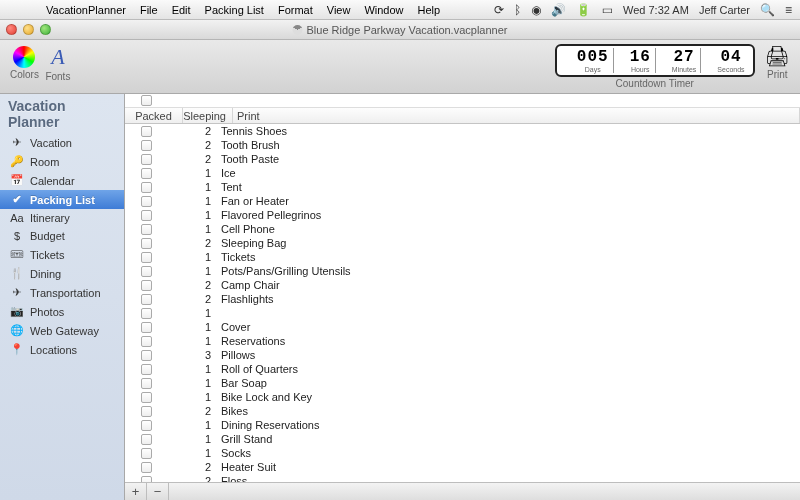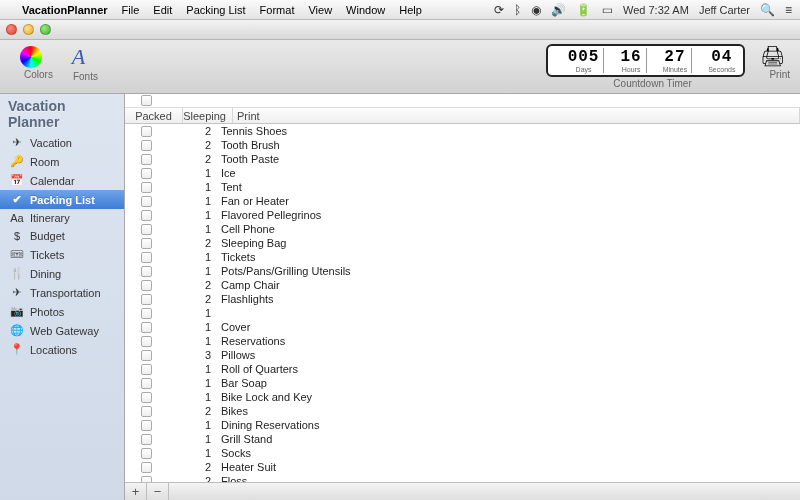--- a/index.html
+++ b/index.html
@@ -1,32 +1,32 @@
 <!DOCTYPE html>
 <html><head>
 <meta charset="utf-8">
 <style>
 * { margin: 0; padding: 0; box-sizing: border-box; font-family: "Lucida Grande", "Helvetica Neue", Arial, sans-serif; font-size: 11px; }
 body { background: #ededed; width: 800px; height: 500px; overflow: hidden; }
 .menubar { height: 20px; background: linear-gradient(#fafafa, #e4e4e4); display: flex; align-items: center; padding: 0 8px; gap: 14px; border-bottom: 1px solid #bbb; }
 .menubar .left { display: flex; align-items: center; gap: 14px; }
 .menubar .right { margin-left: auto; display: flex; align-items: center; gap: 10px; color: #333; }
 .apple { font-size: 14px; }
-.app-strong { font-weight: bold; }
+.app-strong { font-weight: normal; margin-left: 24px; }
 .titlebar { height: 20px; background: linear-gradient(#f2f2f2, #d9d9d9); display: flex; align-items: center; padding: 0 6px; border-bottom: 1px solid #b5b5b5; position: relative; }
 .traffic { display: flex; gap: 6px; }
 .dot { width: 11px; height: 11px; border-radius: 50%; border: 0.5px solid rgba(0,0,0,0.2); }
 .dot.r { background: radial-gradient(circle at 35% 35%, #ff8a80, #e33e32); }
 .dot.y { background: radial-gradient(circle at 35% 35%, #ffe08a, #e6a82b); }
 .dot.g { background: radial-gradient(circle at 35% 35%, #a0e67c, #40b33c); }
 .doc-title { position: absolute; left: 50%; transform: translateX(-50%); color: #555; font-size: 11px; display: flex; align-items: center; gap: 4px; }
 .toolbar { height: 54px; background: linear-gradient(#e9e9e9, #d2d2d2); border-bottom: 1px solid #a9a9a9; display: flex; align-items: flex-start; padding: 4px 10px 2px 10px; }
 .tb-item { display: flex; flex-direction: column; align-items: center; margin-right: 6px; color: #555; }
 .tb-item .ic { width: 26px; height: 26px; display: flex; align-items: center; justify-content: center; font-size: 18px; }
-.tb-label { font-size: 10px; color: #666; margin-top: 1px; margin-left: 14px; }
+.tb-label { font-size: 10px; color: #666; margin-top: 1px; }
 .countdown-wrap { margin-left: auto; display: flex; flex-direction: column; align-items: center; }
 .countdown { display: flex; background: #fff; border: 2px solid #222; border-radius: 6px; padding: 2px 4px; }
 .cd-seg { display: flex; flex-direction: column; align-items: center; padding: 0 4px; border-right: 1px solid #999; margin-left: 12px; }
 .cd-seg:last-child { border-right: none; }
 .cd-val { font-family: "Courier New", monospace; font-size: 16px; font-weight: bold; letter-spacing: 1px; }
 .cd-lab { font-size: 7px; color: #666; }
 .print-ic { margin-left: 10px; display: flex; flex-direction: column; align-items: center; }
 .main { display: flex; height: calc(500px - 20px - 20px - 54px); }
 .sidebar { width: 125px; background: linear-gradient(#dde5f0, #cfd9e8); border-right: 1px solid #a8a8a8; padding-top: 0; }
 .sb-header { font-size: 14px; color: #5a6a80; padding: 4px 8px 3px 8px; font-weight: bold; text-shadow: 0 1px 0 rgba(255,255,255,0.5); }
@@ -78,20 +78,24 @@
     <span class="micon">≡</span>
   </div>
 </div>
 
 <div class="titlebar">
   <div class="traffic">
     <div class="dot r"></div>
     <div class="dot y"></div>
     <div class="dot g"></div>
   </div>
+  <div class="doc-title">
+    <span class="spinner"></span>
+    <span>Blue Ridge Parkway Vacation.vacplanner</span>
+  </div>
 </div>
 
 <div class="toolbar">
   <div class="tb-item">
     <div class="ic" style="background:conic-gradient(red,yellow,lime,cyan,blue,magenta,red);border-radius:50%;width:22px;height:22px;margin-top:2px;"></div>
     <div class="tb-label">Colors</div>
   </div>
   <div class="tb-item">
     <div class="ic" style="font-family:Georgia,serif;font-style:italic;font-size:22px;color:#3a5bb5;">A</div>
     <div class="tb-label">Fonts</div>

